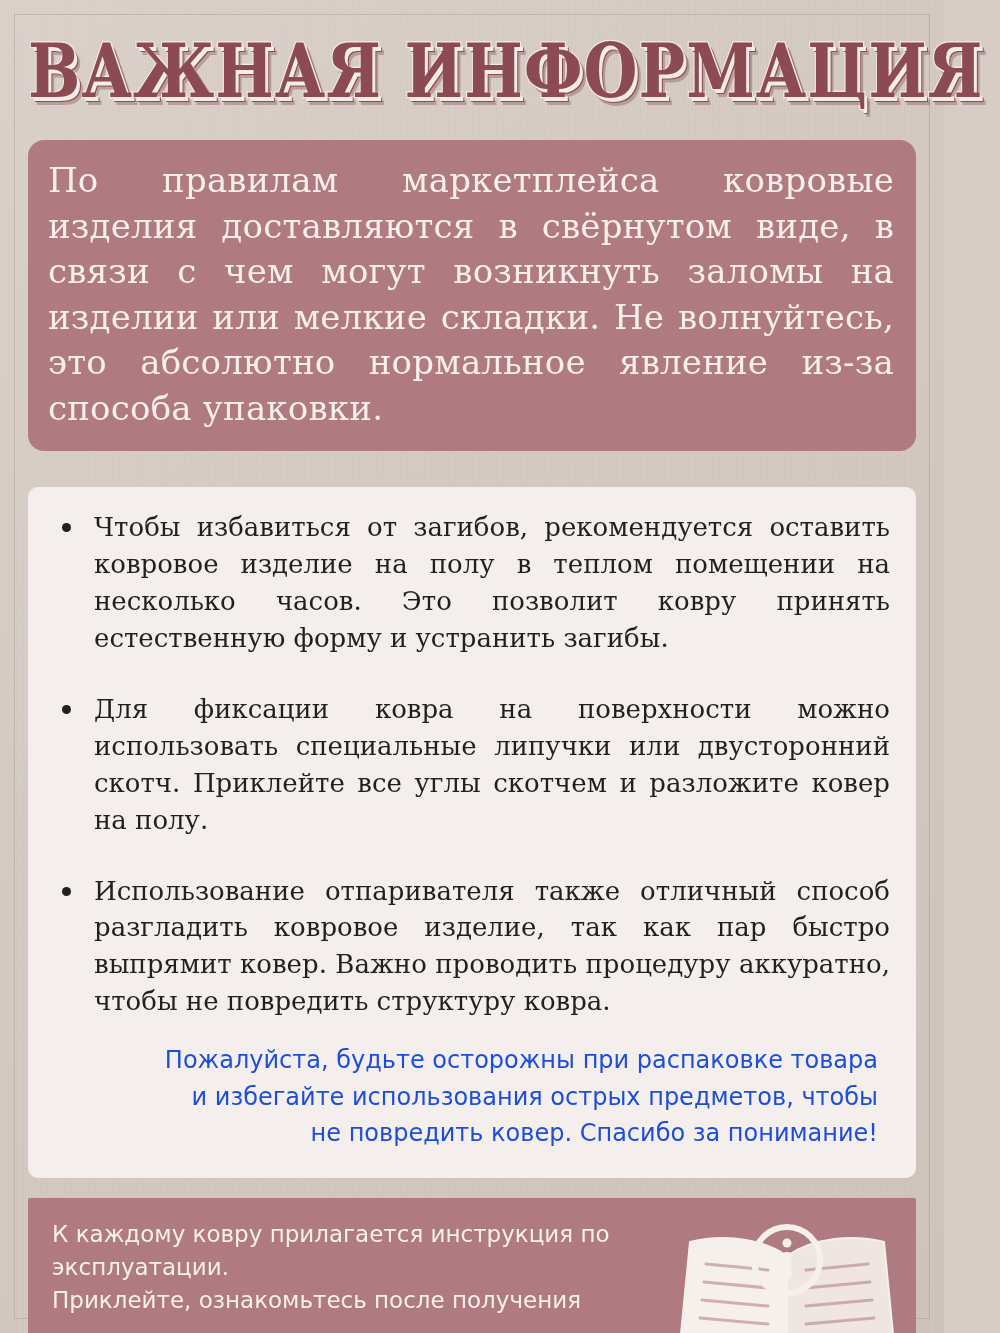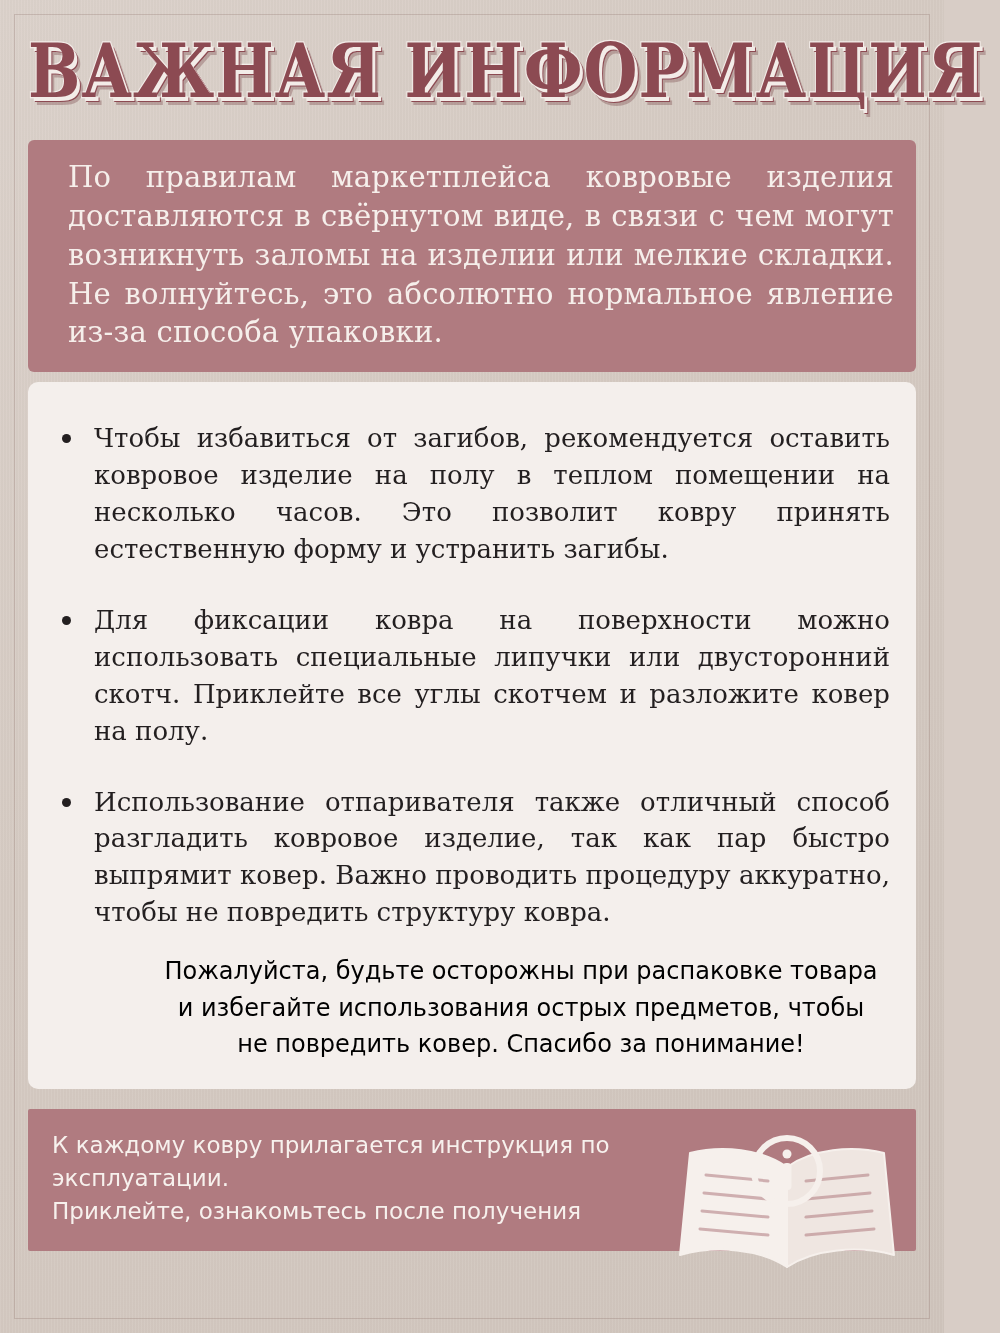--- a/index.html
+++ b/index.html
@@ -56,35 +56,35 @@
     transform-origin: center top;
     margin: 0;
     white-space: nowrap;
   }
 
   
   .intro {
     margin-top: 34px;
     background: #b07b80;
     color: #f6efeb;
-    border-radius: 6px;
-    padding: 18px 22px 20px 40px;
-    font-size: 29px;
+    border-radius: 16px;
+    padding: 18px 22px 20px 20px;
+    font-size: 34px;
     line-height: 1.34;
     text-align: justify;
     font-family: "DejaVu Serif", serif;
     letter-spacing: 0.2px;
   }
 
   
   .card {
-    margin-top: 10px;
+    margin-top: 36px;
     background: #f4efec;
     border-radius: 10px;
-    padding: 38px 26px 26px 26px;
+    padding: 22px 26px 26px 26px;
   }
   ul.tips {
     list-style: none;
     margin: 0;
     padding: 0;
   }
   ul.tips > li {
     position: relative;
     padding-left: 40px;
     margin-bottom: 34px;
@@ -102,23 +102,23 @@
     top: 14px;
     width: 9px;
     height: 9px;
     background: #231f20;
     border-radius: 50%;
   }
   .closing {
     margin: 0 12px 0 110px;
     font-size: 24px;
     line-height: 1.52;
-    color: #000000;
+    color: #1d4ed8;
     font-family: "DejaVu Sans", sans-serif;
-    text-align: center;
+    text-align: right;
   }
 
   
   .footer {
     position: relative;
     margin-top: 20px;
     background: #b07b80;
     color: #f7f1ed;
     border-radius: 2px;
     padding: 20px 250px 22px 24px;

